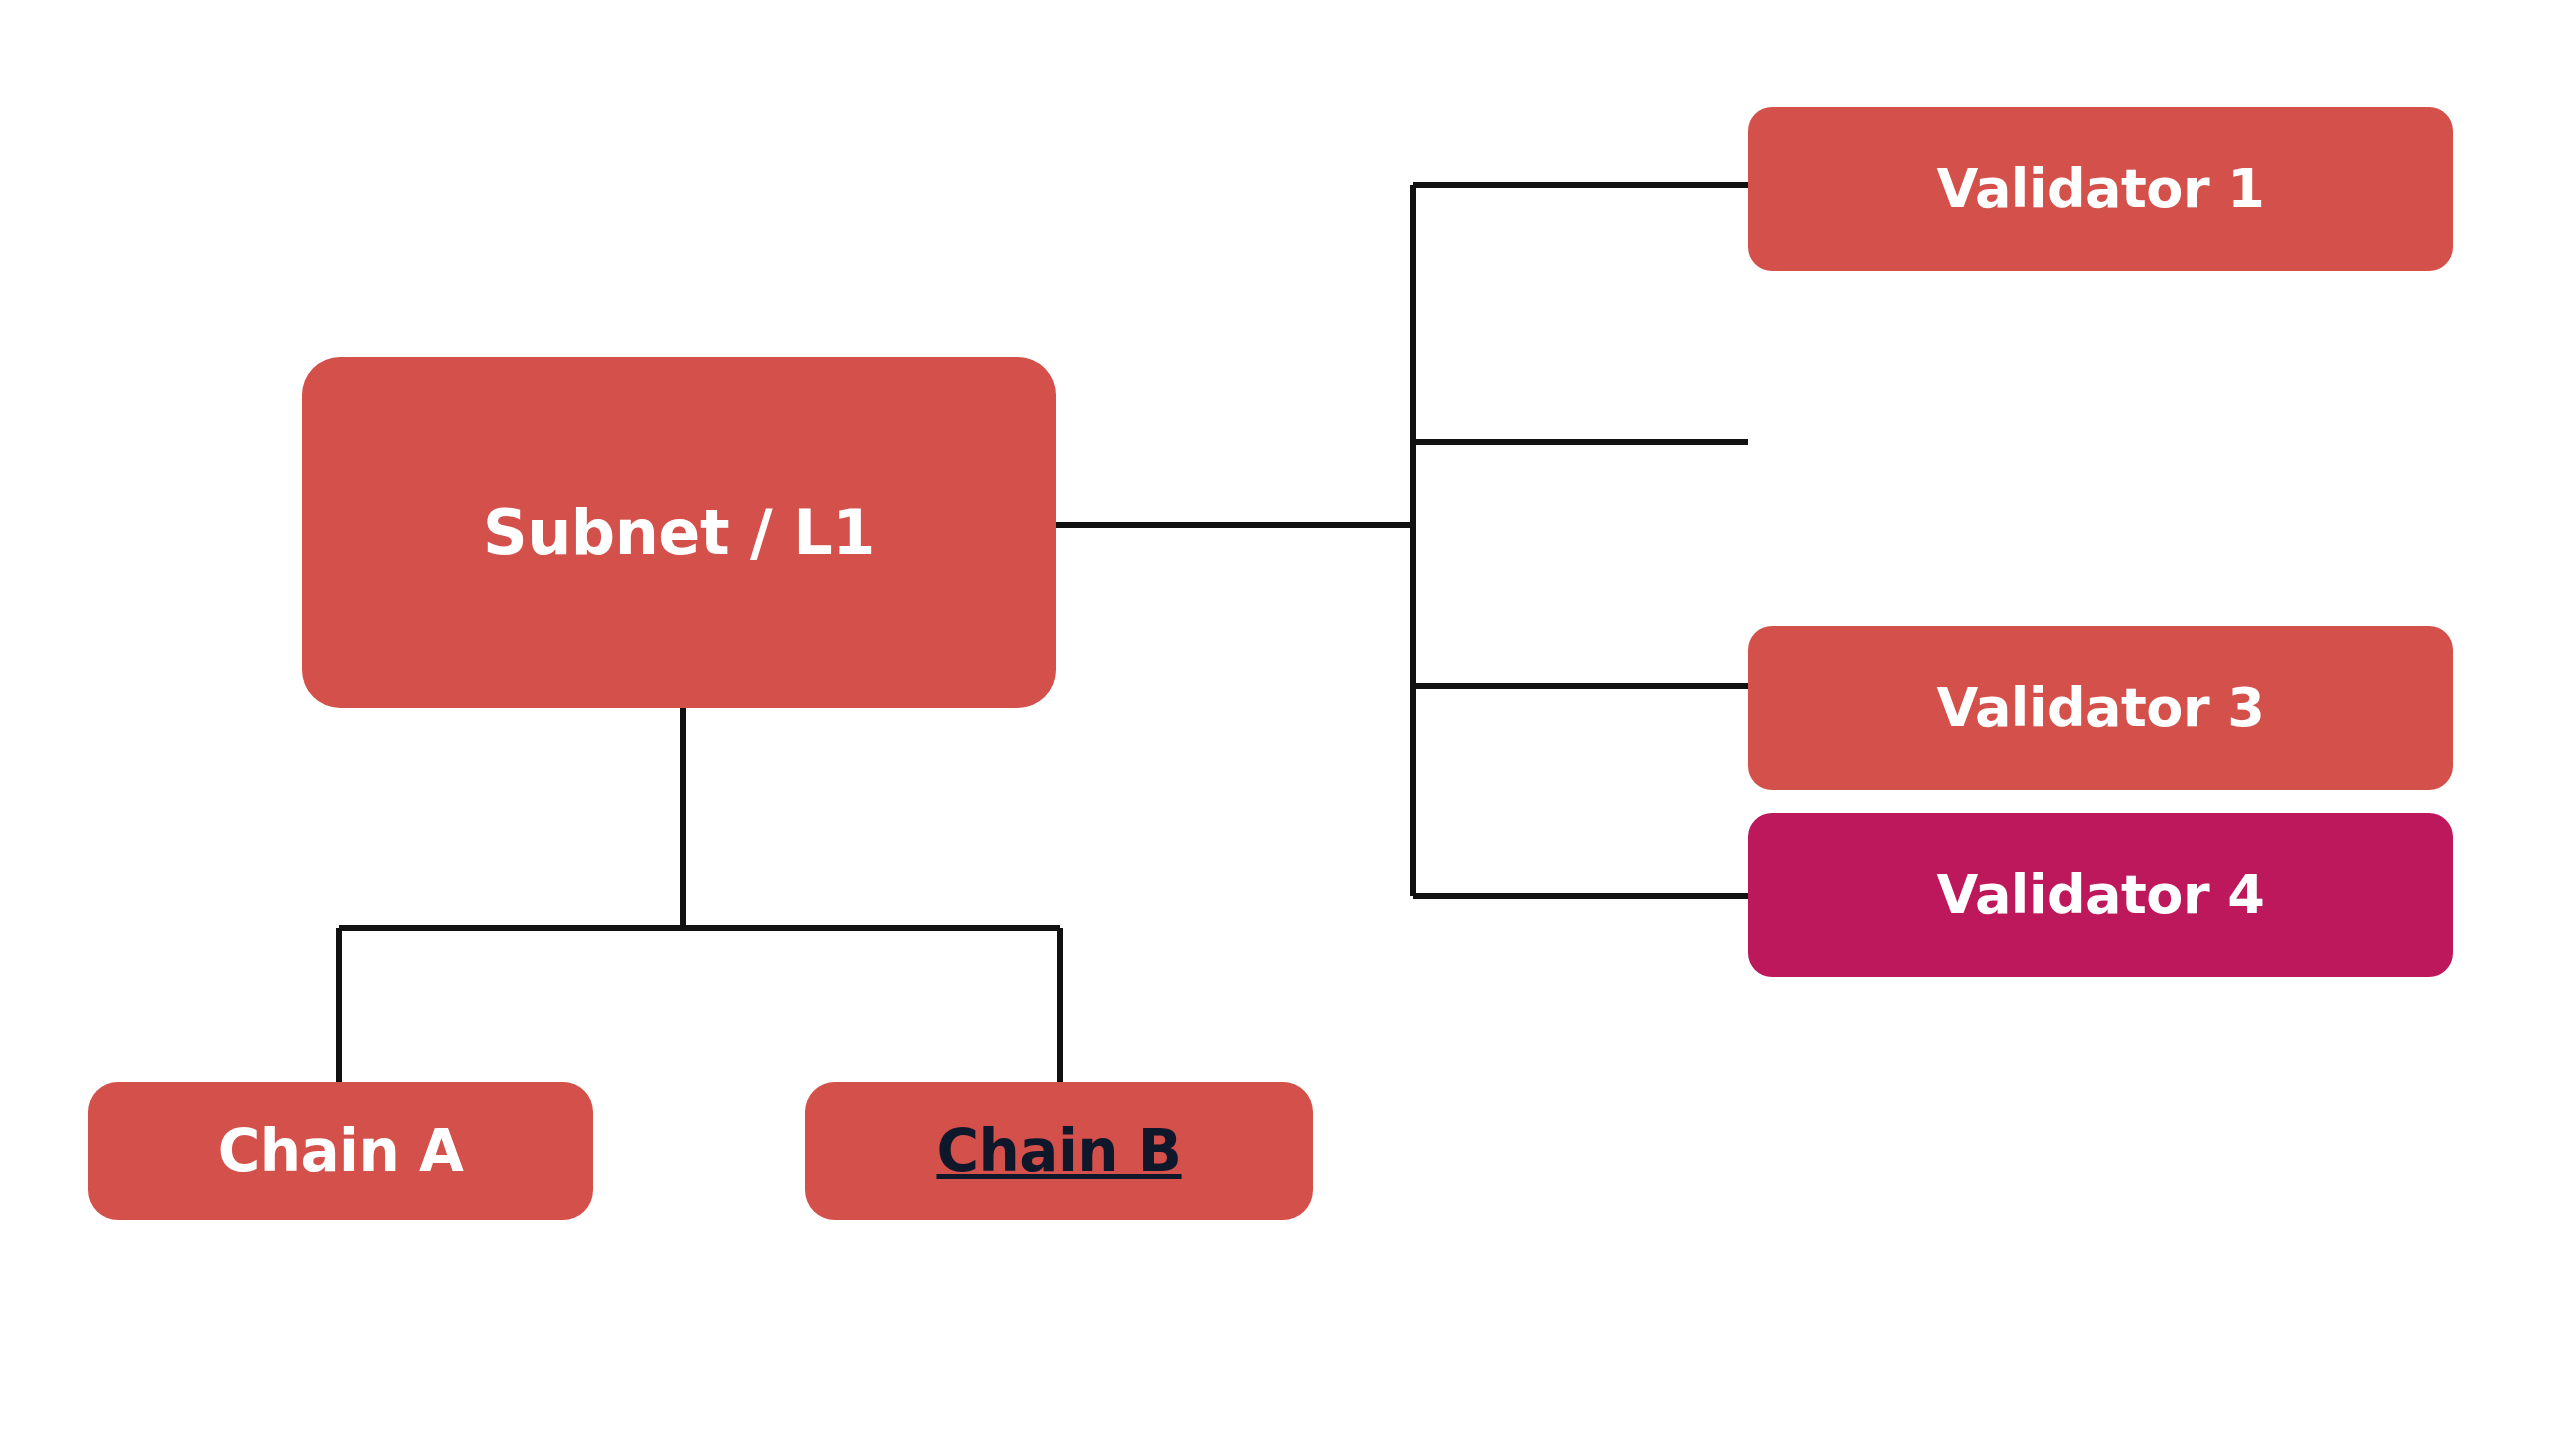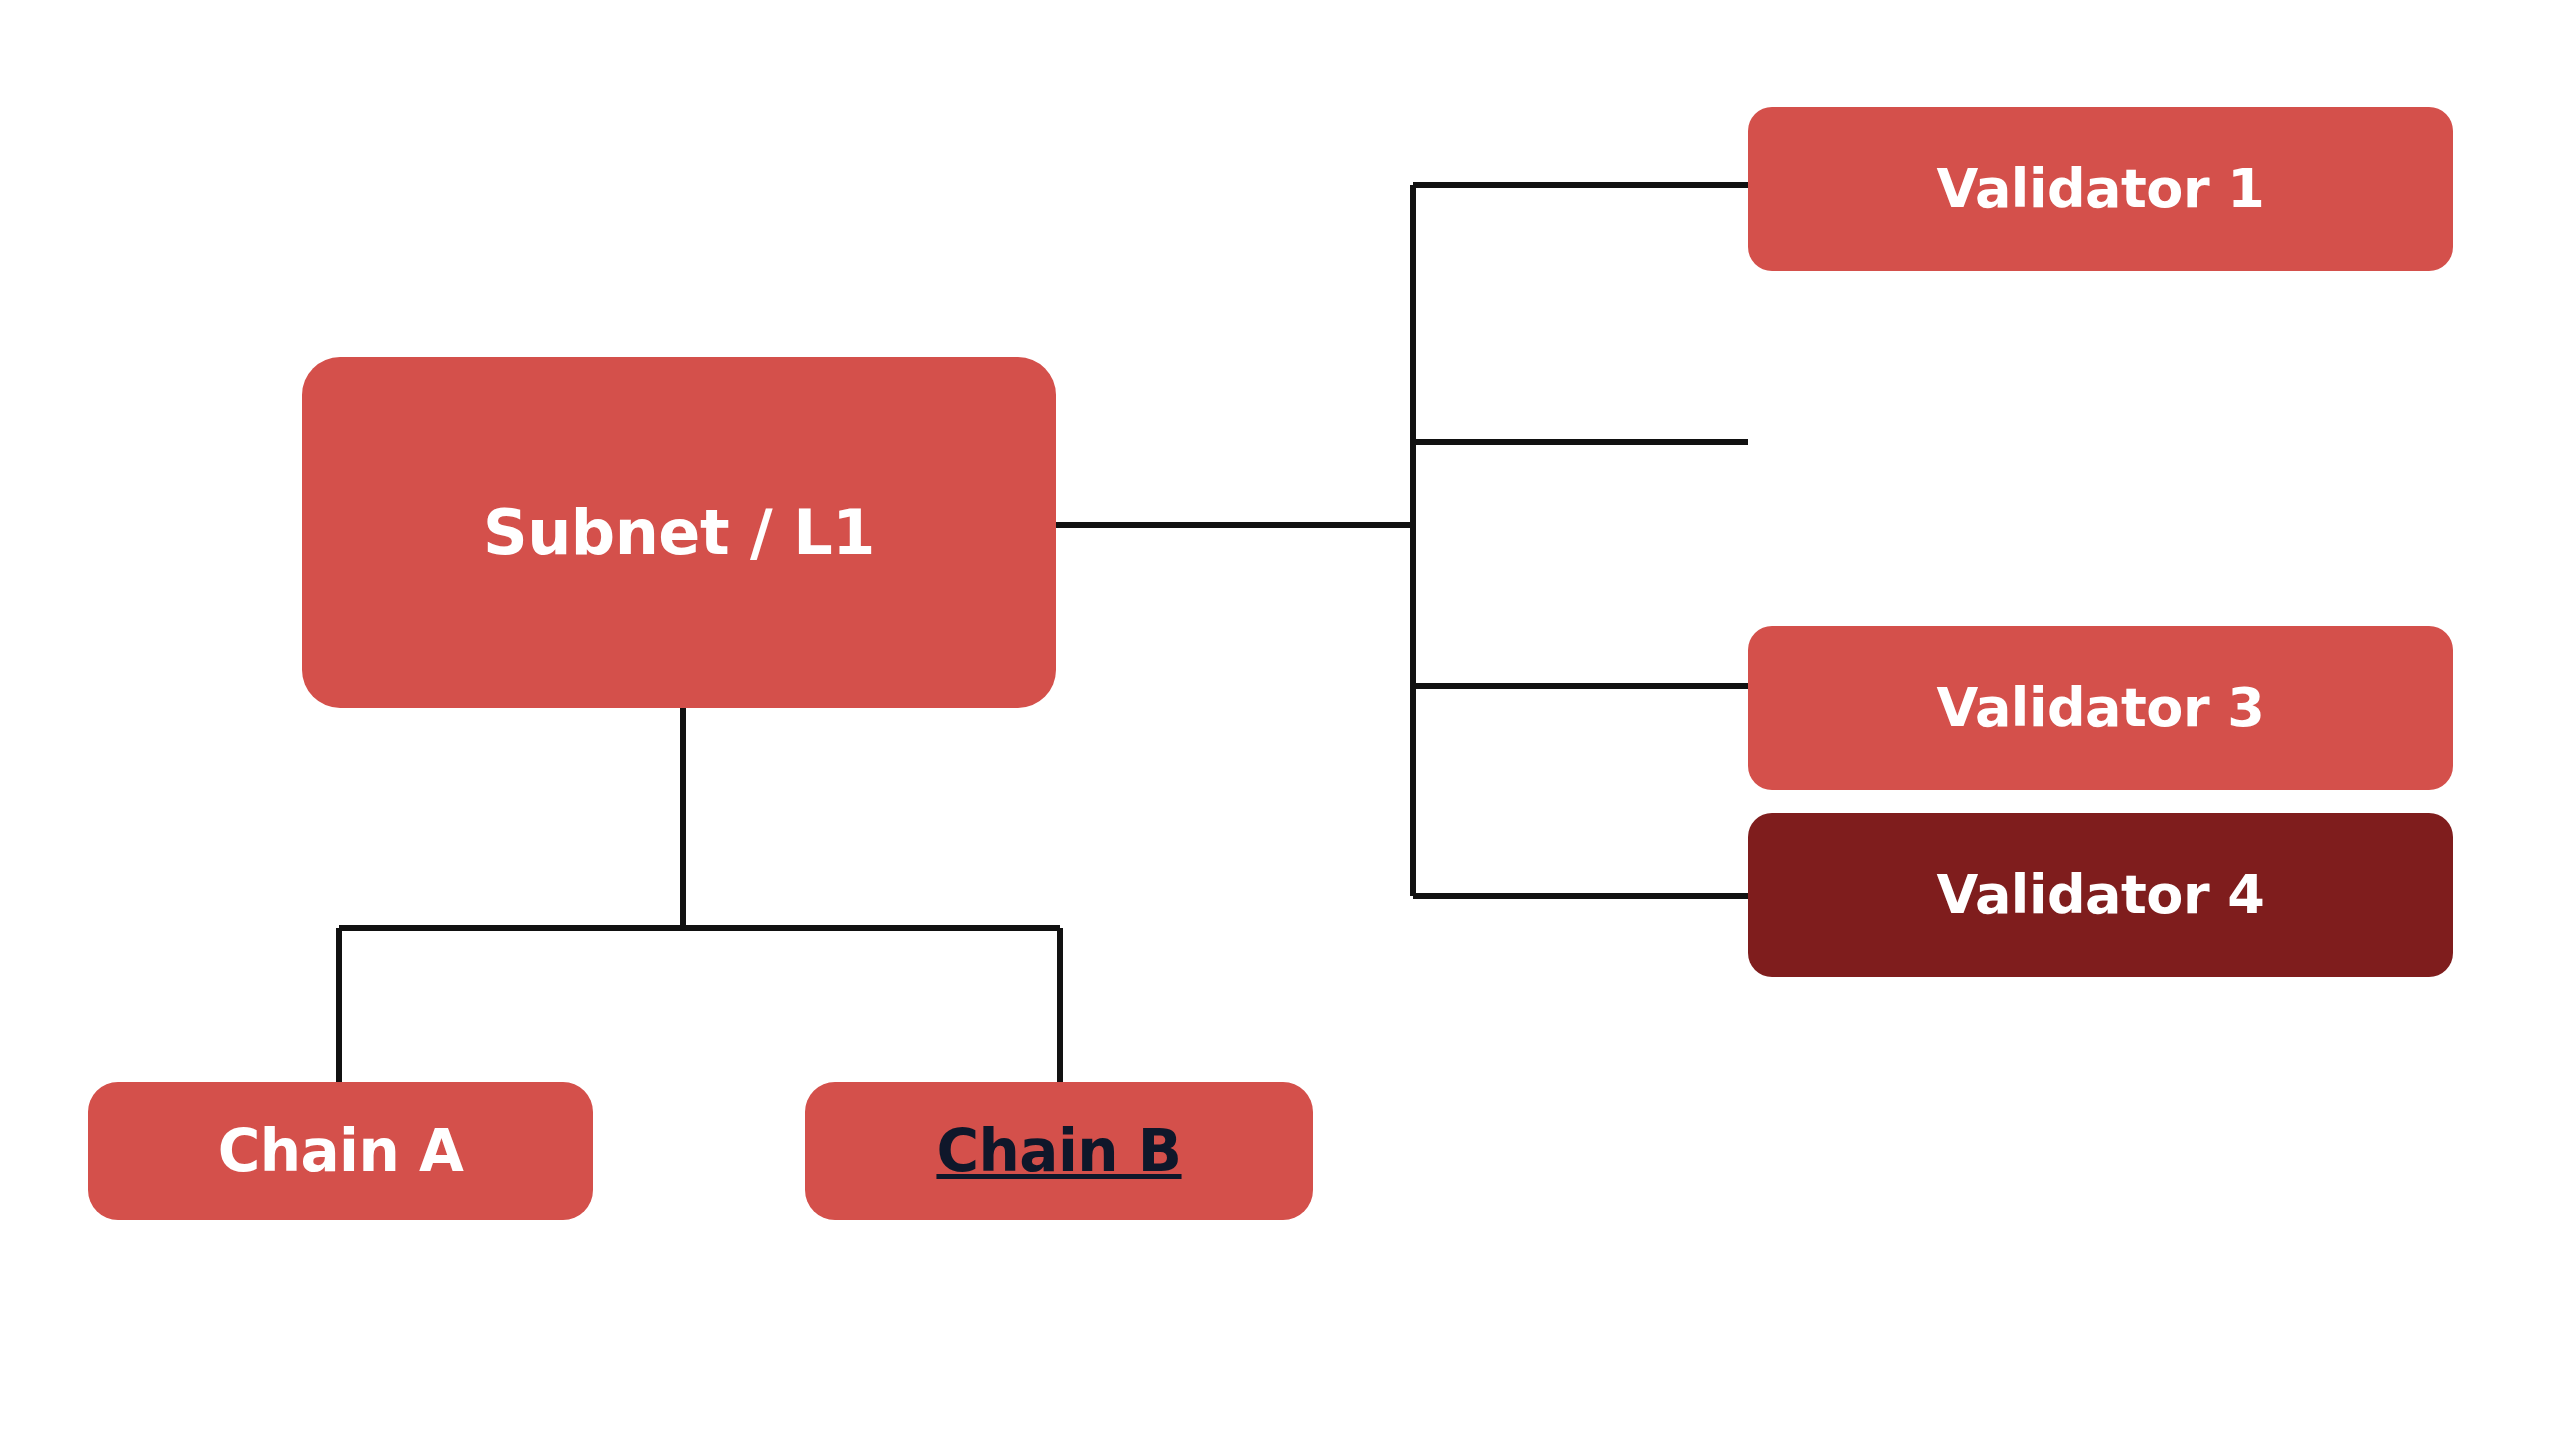--- a/index.html
+++ b/index.html
@@ -109,21 +109,21 @@
 
   <div class="node validator v1" style="background: rgb(212, 80, 75); color: rgb(255, 255, 255);">
     <span class="node-label">Validator 1</span>
   </div>
 
 
   <div class="node validator v3" style="background: rgb(212, 80, 75); color: rgb(255, 255, 255);">
     <span class="node-label">Validator 3</span>
   </div>
 
-  <div class="node validator v4" style="background: #7f1d1d; color: rgb(255, 255, 255);">
+  <div class="node validator v4" style="background: #be185d; color: rgb(255, 255, 255);">
     <span class="node-label">Validator 4</span>
   </div>
 
   <div class="node chain chain-a" style="background: rgb(212, 80, 75); color: rgb(255, 255, 255);">
     <span class="node-label">Chain A</span>
   </div>
 
   <div class="node chain chain-b" style="background: rgb(212, 80, 75); color: #0f172a; text-decoration: underline;">
     <span class="node-label">Chain B</span>
   </div>

